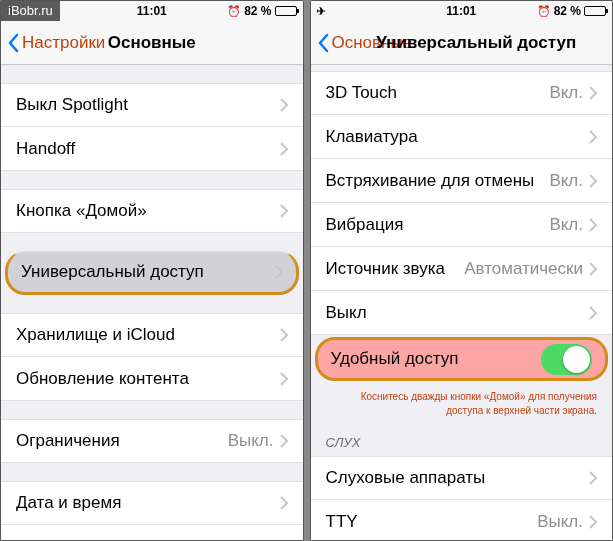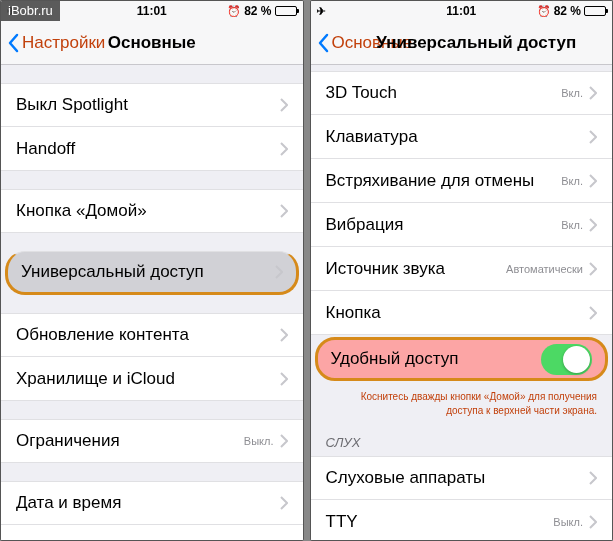--- a/index.html
+++ b/index.html
@@ -103,21 +103,21 @@
       display: flex;
       align-items: center;
       padding: 0 15px;
       border-bottom: 1px solid #e0e0e3;
       font-size: 17px;
       color: #000;
       position: relative;
     }
     .group .cell:first-child { border-top: 1px solid #e0e0e3; }
     .cell-label { flex: 1; }
-    .cell-value { color: #8e8e93; font-size: 11px; margin-right: 6px; }
+    .cell-value { color: #8e8e93; font-size: 17px; margin-right: 6px; }
     .chevron { color: #c7c7cc; }
     .chevron svg { display: block; }
     .cell.highlighted {
       border: 3px solid #d68a1a;
       border-radius: 20px;
       margin: 2px 4px;
       background: #d1d1d6;
     }
     .cell.highlighted2 {
       border: 3px solid #d68a1a;
@@ -212,29 +212,29 @@
         <span class="cell-label">Универсальный доступ</span>
         <span class="chevron">
             <svg width="8" height="14" viewBox="0 0 8 14">
               <polyline points="1,1 7,7 1,13" fill="none" stroke="#c7c7cc" stroke-width="2"></polyline>
             </svg>
           </span>
       </div>
     </div>
     <div class="group">
       <div class="cell">
+        <span class="cell-label">Хранилище и iCloud</span>
+        <span class="chevron">
+            <svg width="8" height="14" viewBox="0 0 8 14">
+              <polyline points="1,1 7,7 1,13" fill="none" stroke="#c7c7cc" stroke-width="2"></polyline>
+            </svg>
+          </span>
+      </div>
+      <div class="cell">
         <span class="cell-label">Обновление контента</span>
-        <span class="chevron">
-            <svg width="8" height="14" viewBox="0 0 8 14">
-              <polyline points="1,1 7,7 1,13" fill="none" stroke="#c7c7cc" stroke-width="2"></polyline>
-            </svg>
-          </span>
-      </div>
-      <div class="cell">
-        <span class="cell-label">Хранилище и iCloud</span>
         <span class="chevron">
             <svg width="8" height="14" viewBox="0 0 8 14">
               <polyline points="1,1 7,7 1,13" fill="none" stroke="#c7c7cc" stroke-width="2"></polyline>
             </svg>
           </span>
       </div>
     </div>
     <div class="group">
       <div class="cell">
         <span class="cell-label">Ограничения</span>
@@ -330,21 +330,21 @@
       <div class="cell">
         <span class="cell-label">Источник звука</span>
         <span class="cell-value">Автоматически</span>
         <span class="chevron">
             <svg width="8" height="14" viewBox="0 0 8 14">
               <polyline points="1,1 7,7 1,13" fill="none" stroke="#c7c7cc" stroke-width="2"></polyline>
             </svg>
           </span>
       </div>
       <div class="cell">
-        <span class="cell-label">Кнопка</span>
+        <span class="cell-label">Выкл</span>
         <span class="chevron">
             <svg width="8" height="14" viewBox="0 0 8 14">
               <polyline points="1,1 7,7 1,13" fill="none" stroke="#c7c7cc" stroke-width="2"></polyline>
             </svg>
           </span>
       </div>
       <div class="cell highlighted2">
         <span class="cell-label">Удобный доступ</span>
         <span class="toggle on">
             <span class="knob"></span>

